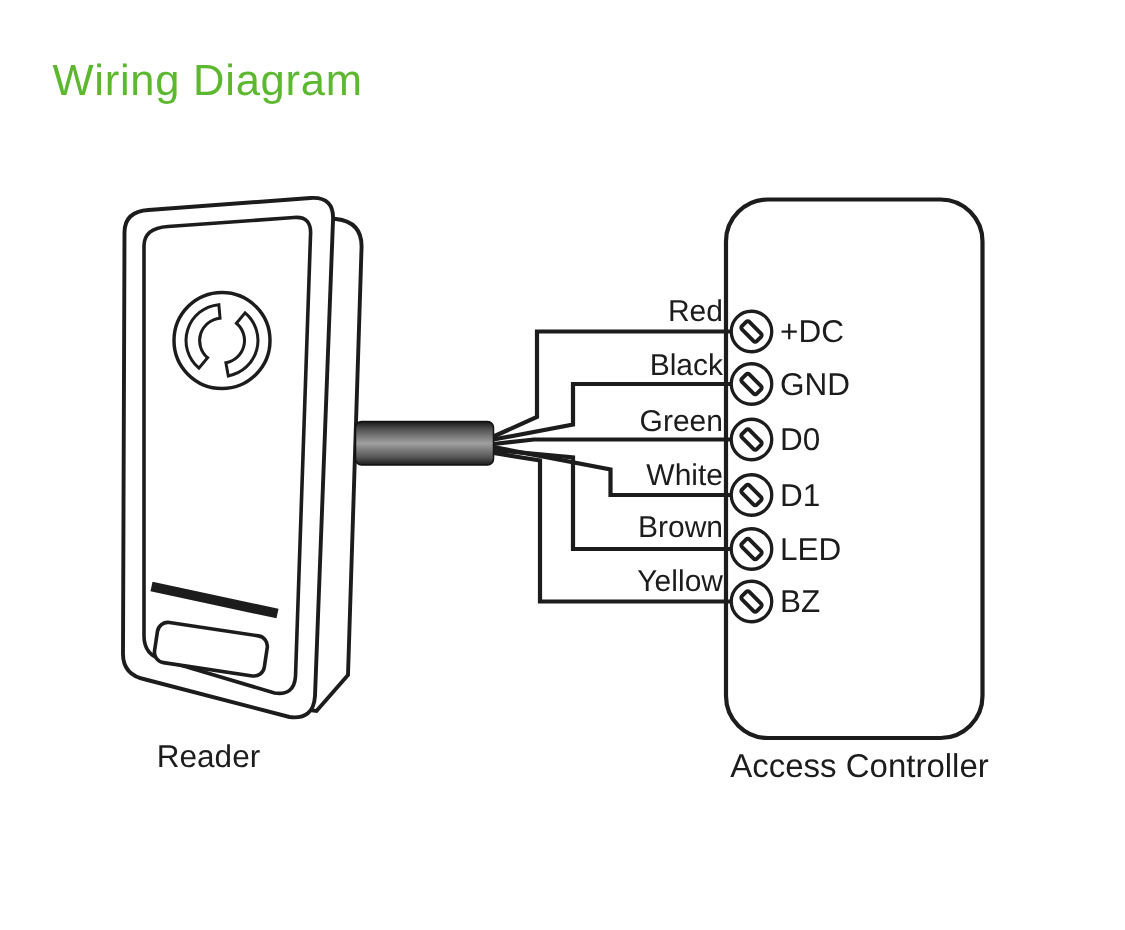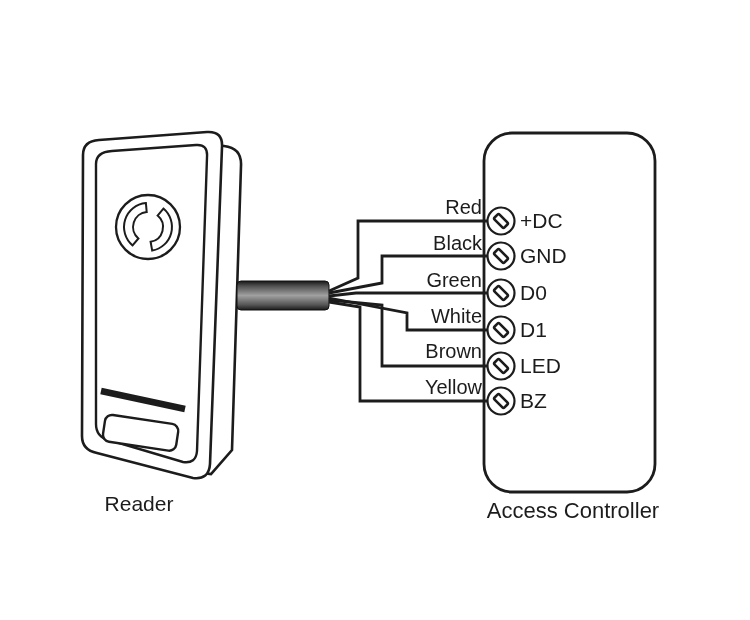--- a/index.html
+++ b/index.html
@@ -16,20 +16,21 @@
   .wire{fill:none;stroke:#1c1c1c;stroke-width:2.8;stroke-linejoin:miter;}
   .wire-label{font-size:20px;fill:#1c1c1c;text-anchor:end;}
   .term-label{font-size:21px;fill:#1c1c1c;}
   .dev-label{font-size:21px;fill:#1c1c1c;text-anchor:middle;}
 </style>
 </head>
 <body>
 
 <div class="stage">
 
+  <div class="title" style="color:#5cb82f">Wiring Diagram</div>
 
   <svg width="750" height="620" viewBox="0 0 750 620">
 
     <defs>
       <linearGradient id="cableGrad" x1="0" y1="0" x2="0" y2="1">
         <stop offset="0" stop-color="#161616"></stop>
         <stop offset="0.18" stop-color="#525252"></stop>
         <stop offset="0.5" stop-color="#a0a0a0"></stop>
         <stop offset="0.82" stop-color="#565656"></stop>
         <stop offset="1" stop-color="#1b1b1b"></stop>

